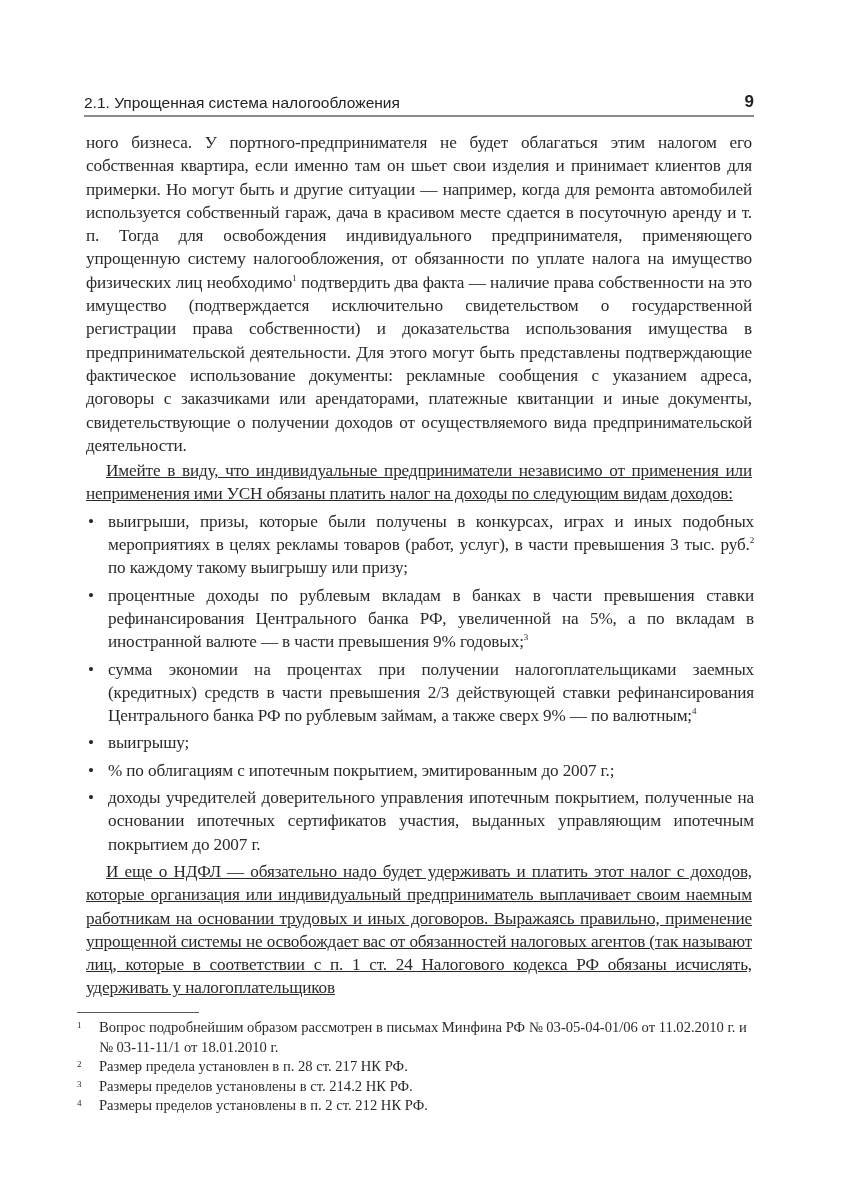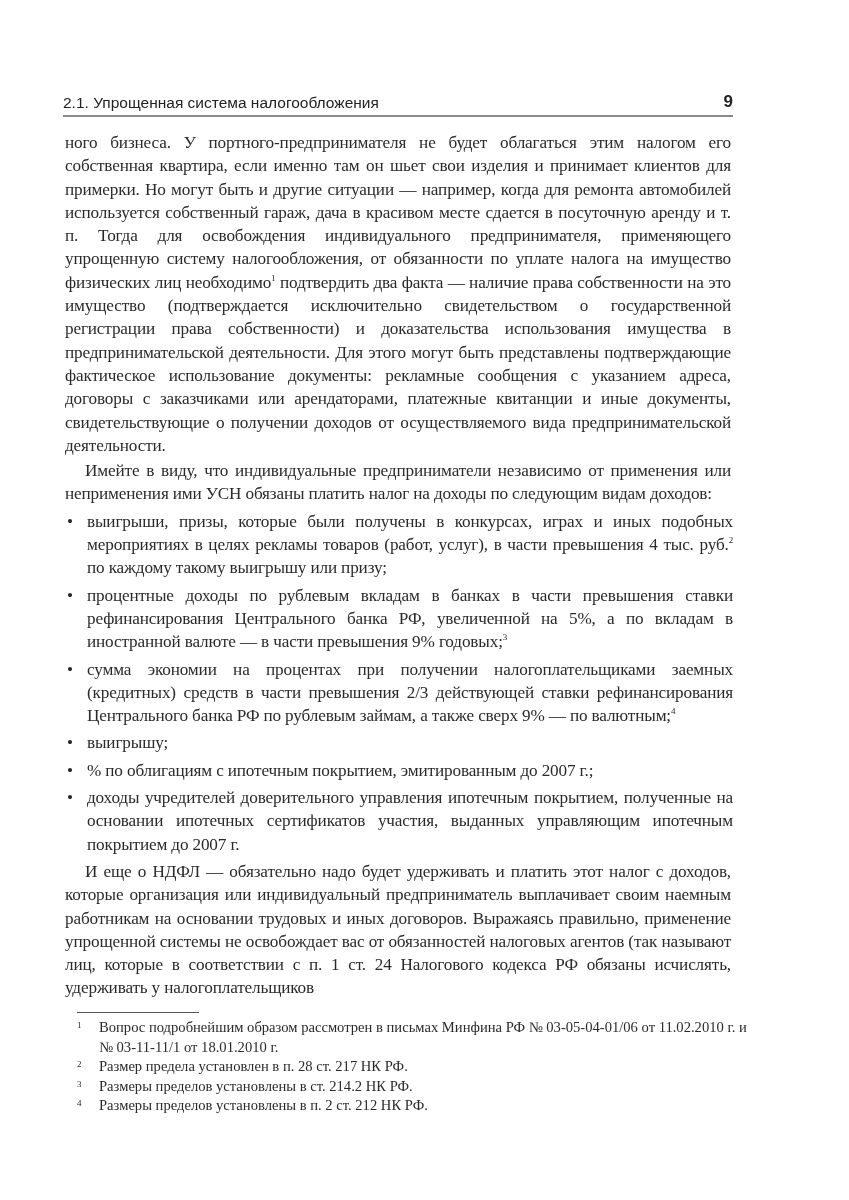--- a/index.html
+++ b/index.html
@@ -1,25 +1,25 @@
 <!DOCTYPE html>
 <html><head>
 <meta charset="utf-8">
 <style>
   html, body { margin: 0; padding: 0; background: #ffffff; }
   body { width: 849px; height: 1200px; position: relative; overflow: hidden; }
-  .page { position: absolute; left: 63px; top: 92px; width: 670px; color: #2a2a2a; }
+  .page { position: absolute; left: 84px; top: 92px; width: 670px; color: #2a2a2a; }
   .header { display: flex; justify-content: space-between; align-items: flex-end;
     font-family: "Liberation Sans", sans-serif; font-size: 15.5px; color: #222;
     border-bottom: 2px solid #8a8a8a; padding-bottom: 3px; height: 20px; }
   .header .num { font-weight: bold; font-size: 17px; }
   .body { margin-top: 14px; font-family: "Liberation Serif", serif; font-size: 17.2px;
     line-height: 23.3px; text-align: justify; letter-spacing: -0.15px; }
   p { margin: 2px; }
-  .indent { text-indent: 20px; }
+  .indent { text-indent: 20px; text-decoration: underline; }
   ul { margin: 4px 0 0 0; padding: 0; list-style: none; }
   li { position: relative; padding-left: 24px; margin-bottom: 4px; }
   li::before { content: "\2022"; position: absolute; left: 4px; top: 0; }
   sup { font-size: 9px; line-height: 0; vertical-align: super; }
   .rule { position: absolute; left: 77px; top: 1012px; width: 122px; border-top: 1px solid #555; }
   .footnotes { position: absolute; left: 77px; top: 1018px; width: 670px;
     font-family: "Liberation Serif", serif; font-size: 14.6px; line-height: 19.5px; color: #2a2a2a; }
   .fn { display: flex; }
   .fn .mark { width: 22px; font-size: 9px; line-height: 15px; flex-shrink: 0; }
 </style>
@@ -29,21 +29,21 @@
 <div class="page">
   <div class="header">
     <span>2.1. Упрощенная система налогообложения</span>
     <span class="num">9</span>
   </div>
 
   <div class="body">
     <p><span>ного бизнеса. У портного-предпринимателя не будет облагаться этим налогом его собственная квартира, если именно там он шьет свои изделия и принимает клиентов для примерки. Но могут быть и другие ситуации — например, когда для ремонта автомобилей используется собственный гараж, дача в красивом месте сдается в посуточную аренду и т. п. Тогда для освобождения индивидуального предпринимателя, применяющего упрощенную систему налогообложения, от обязанности по уплате налога на имущество физических лиц необходимо</span><sup>1</sup><span> подтвердить два факта — наличие права собственности на это имущество (подтверждается исключительно свидетельством о государственной регистрации права собственности) и доказательства использования имущества в предпринимательской деятельности. Для этого могут быть представлены подтверждающие фактическое использование документы: рекламные сообщения с указанием адреса, договоры с заказчиками или арендаторами, платежные квитанции и иные документы, свидетельствующие о получении доходов от осуществляемого вида предпринимательской деятельности.</span></p>
     <p class="indent">Имейте в виду, что индивидуальные предприниматели независимо от применения или неприменения ими УСН обязаны платить налог на доходы по следующим видам доходов:</p>
     <ul>
-      <li><span>выигрыши, призы, которые были получены в конкурсах, играх и иных подобных мероприятиях в целях рекламы товаров (работ, услуг), в части превышения 4 тыс. руб.</span><sup>2</sup><span> по каждому такому выигрышу или призу;</span></li>
+      <li><span>выигрыши, призы, которые были получены в конкурсах, играх и иных подобных мероприятиях в целях рекламы товаров (работ, услуг), в части превышения 3 тыс. руб.</span><sup>2</sup><span> по каждому такому выигрышу или призу;</span></li>
       <li><span>процентные доходы по рублевым вкладам в банках в части превышения ставки рефинансирования Центрального банка РФ, увеличенной на 5%, а по вкладам в иностранной валюте — в части превышения 9% годовых;</span><sup>3</sup></li>
       <li><span>сумма экономии на процентах при получении налогоплательщиками заемных (кредитных) средств в части превышения 2/3 действующей ставки рефинансирования Центрального банка РФ по рублевым займам, а также сверх 9% — по валютным;</span><sup>4</sup></li>
       <li><span>выигрышу;</span></li>
       <li><span>% по облигациям с ипотечным покрытием, эмитированным до 2007 г.;</span></li>
       <li><span>доходы учредителей доверительного управления ипотечным покрытием, полученные на основании ипотечных сертификатов участия, выданных управляющим ипотечным покрытием до 2007 г.</span></li>
     </ul>
     <p class="indent">И еще о НДФЛ — обязательно надо будет удерживать и платить этот налог с доходов, которые организация или индивидуальный предприниматель выплачивает своим наемным работникам на основании трудовых и иных договоров. Выражаясь правильно, применение упрощенной системы не освобождает вас от обязанностей налоговых агентов (так называют лиц, которые в соответствии с п. 1 ст. 24 Налогового кодекса РФ обязаны исчислять, удерживать у налогоплательщиков</p>
   </div>
 </div>
 

